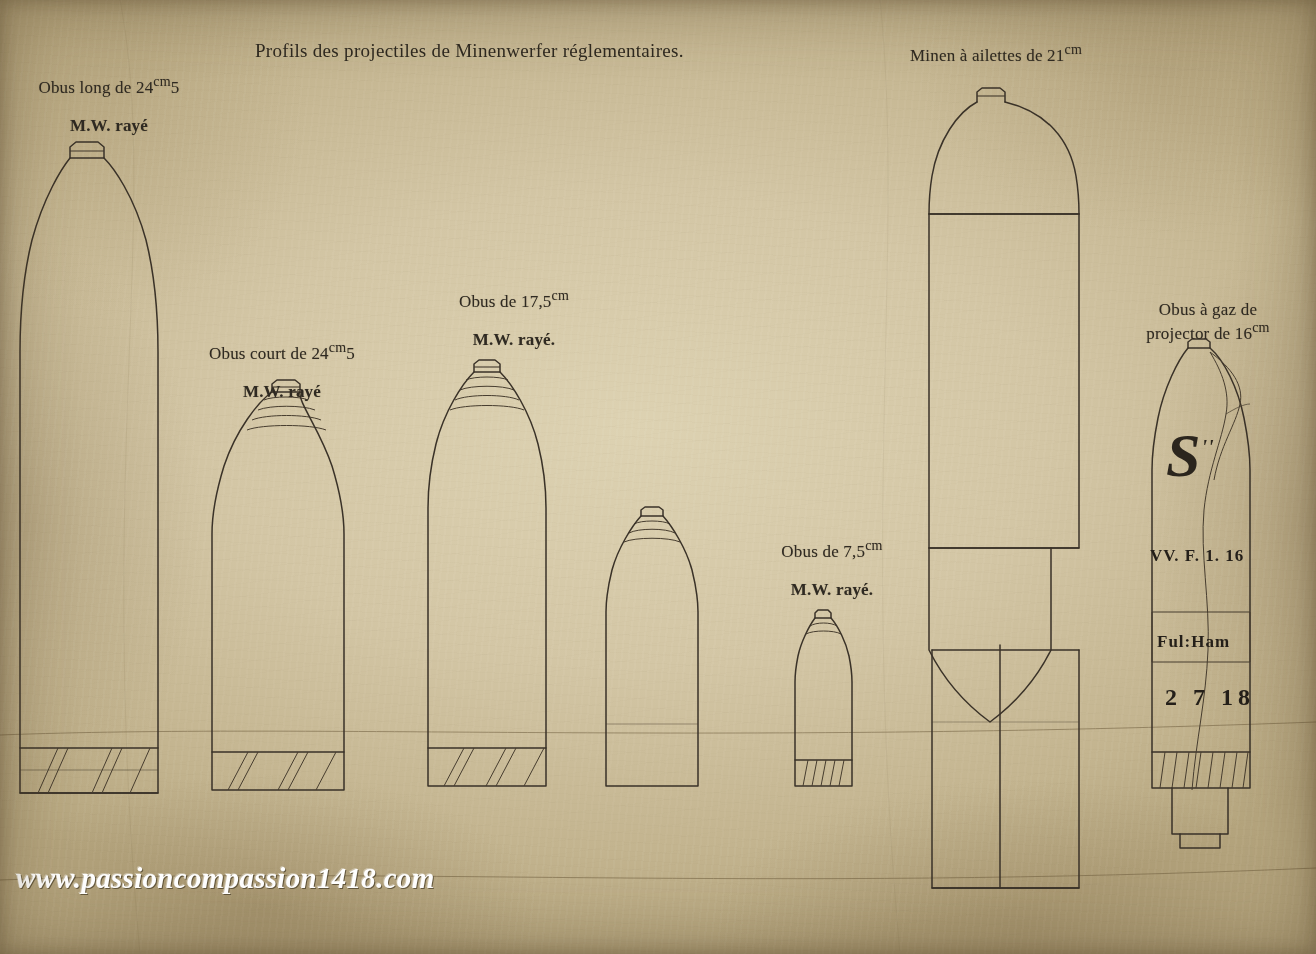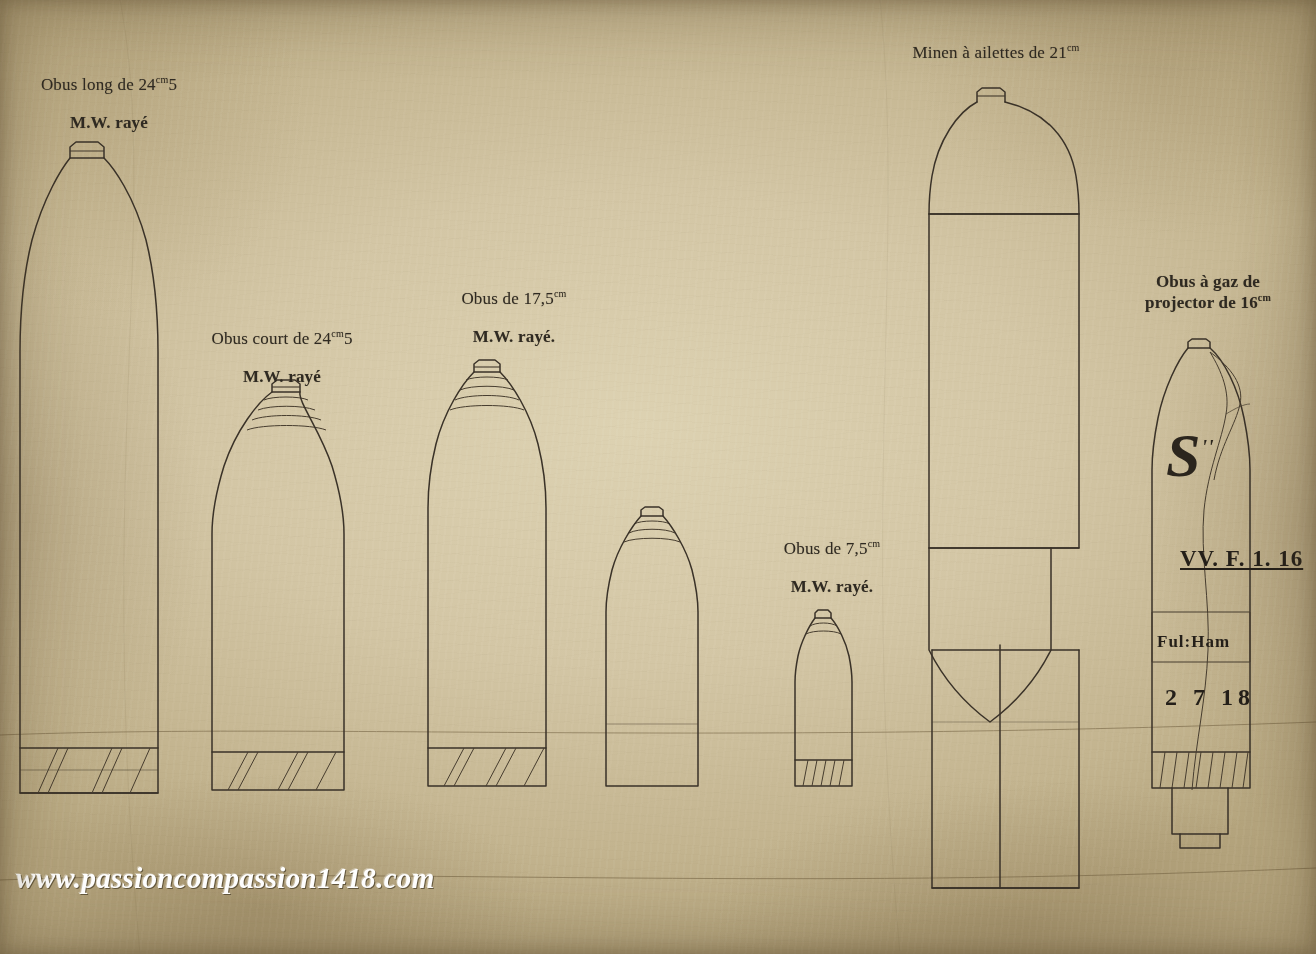--- a/index.html
+++ b/index.html
@@ -53,32 +53,32 @@
     position:absolute;
     color:#2f2a22;
     text-align:center;
     line-height:1.18;
     letter-spacing:.2px;
     text-shadow:0 0 1px rgba(90,75,50,.35);
     white-space:nowrap;
   }
   .cap .l1{font-size:17px;}
   .cap .l2{font-size:17px;font-weight:bold;margin-top:18px;}
-  .cap sup{font-size:10px;vertical-align:super;}
+  .cap sup{font-size:14px;vertical-align:super;}
   #title{
     position:absolute;left:255px;top:40px;
     font-size:19px;color:#2e2920;letter-spacing:.3px;white-space:nowrap;
   }
   .markings{position:absolute;color:#241f19;font-family:"Liberation Serif",serif;}
   #mk-S{
     left:1166px;top:420px;font-size:62px;font-weight:bold;font-style:italic;
     letter-spacing:1px;color:#2b251d;
   }
   #mk-S sup{font-size:20px;}
-  #mk-vv{left:1180px;top:546px;font-size:23px;font-weight:bold;letter-spacing:1px;text-decoration:underline;}
+  #mk-vv{left:1150px;top:546px;font-size:17px;font-weight:bold;letter-spacing:1px;}
   #mk-full{left:1157px;top:632px;font-size:17px;font-weight:bold;letter-spacing:1px;}
   #mk-date{left:1165px;top:684px;font-size:24px;font-weight:bold;letter-spacing:5px;}
   #watermark{
     position:absolute;left:16px;top:862px;
     font-family:"Liberation Serif",serif;
     font-size:29px;font-weight:bold;font-style:italic;
     color:#ffffff;
     text-shadow:1px 1px 0 rgba(60,50,30,.65), -1px -1px 0 rgba(255,255,255,.35);
     letter-spacing:.3px;white-space:nowrap;
   }
@@ -272,47 +272,48 @@
       <path class="ln-f" d="M1210,352 C1222,372 1230,392 1226,414
         C1222,440 1208,470 1204,510
         C1200,554 1210,600 1208,650
         C1206,700 1196,740 1192,790"></path>
       <path class="ln-f" d="M1210,352 C1232,368 1244,386 1240,404
         C1236,424 1220,446 1214,480"></path>
       <path class="ln-f" d="M1226,414 C1236,408 1244,404 1250,404" opacity=".7"></path>
     </g>
   </svg>
 
+  <div id="title">Profils des projectiles de Minenwerfer réglementaires.</div>
 
   <div class="cap" style="left:14px;top:74px;width:190px;">
     <div class="l1"><span>Obus long de 24</span><sup>cm</sup><span>5</span></div>
     <div class="l2">M.W. rayé</div>
   </div>
 
-  <div class="cap" style="left:182px;top:328px;width:200px;">
+  <div class="cap" style="left:182px;top:340px;width:200px;">
     <div class="l1"><span>Obus court de 24</span><sup>cm</sup><span>5</span></div>
     <div class="l2">M.W. rayé</div>
   </div>
 
   <div class="cap" style="left:429px;top:288px;width:170px;">
     <div class="l1"><span>Obus de 17,5</span><sup>cm</sup></div>
     <div class="l2">M.W. rayé.</div>
   </div>
 
 
   <div class="cap" style="left:762px;top:538px;width:140px;">
     <div class="l1"><span>Obus de 7,5</span><sup>cm</sup></div>
     <div class="l2">M.W. rayé.</div>
   </div>
 
   <div class="cap" style="left:876px;top:42px;width:240px;">
     <div class="l1"><span>Minen à ailettes de 21</span><sup>cm</sup></div>
   </div>
 
-  <div class="cap" style="left:1118px;top:272px;width:180px;font-weight:bold;">
+  <div class="cap" style="left:1118px;top:300px;width:180px;">
     <div class="l1">Obus à gaz de</div>
     <div class="l1"><span>projector de 16</span><sup>cm</sup></div>
   </div>
 
   <div class="markings" id="mk-S"><span>S</span><sup>''</sup></div>
   <div class="markings" id="mk-vv">VV. F. 1. 16</div>
   <div class="markings" id="mk-full">Ful:Ham</div>
   <div class="markings" id="mk-date">2 7 18</div>
 
   <div id="watermark">www.passioncompassion1418.com</div>

